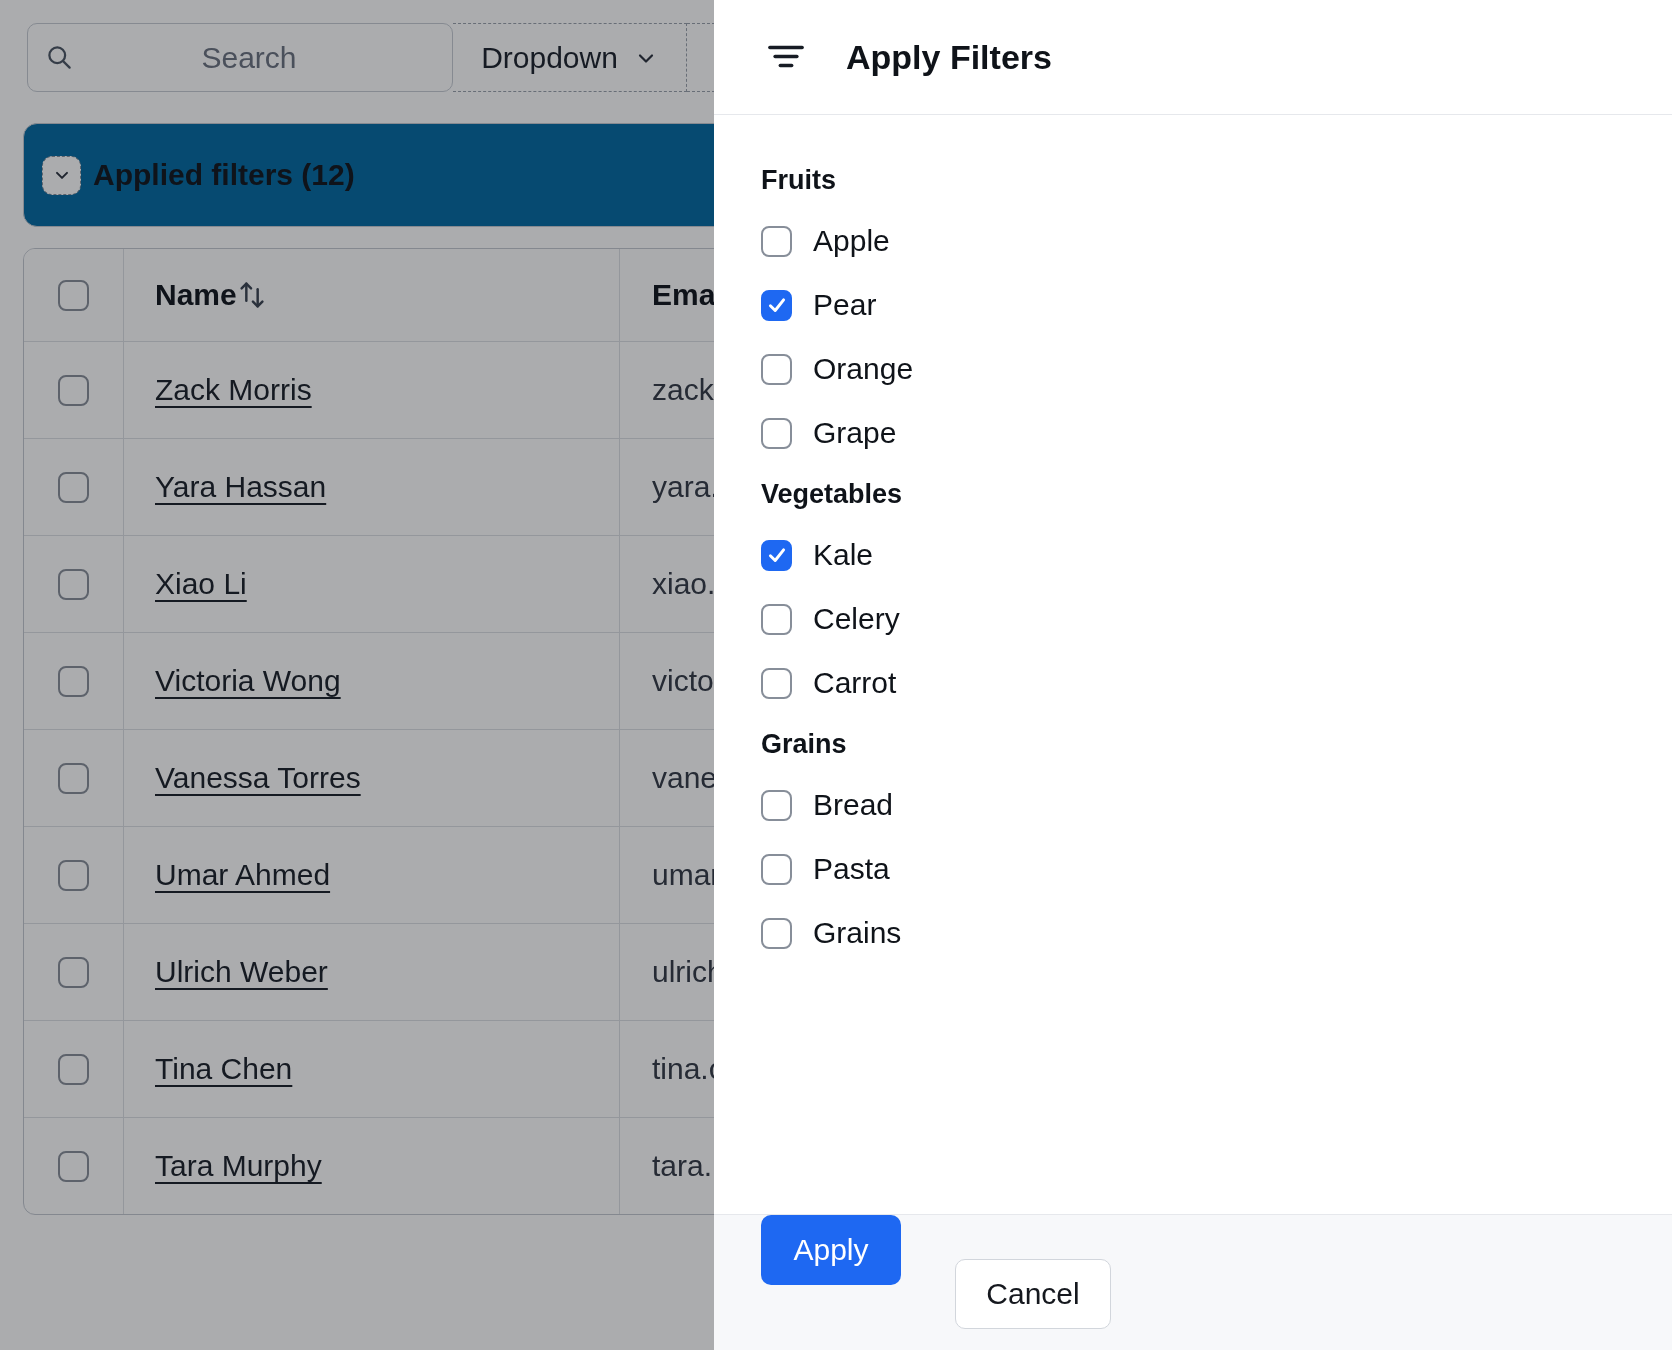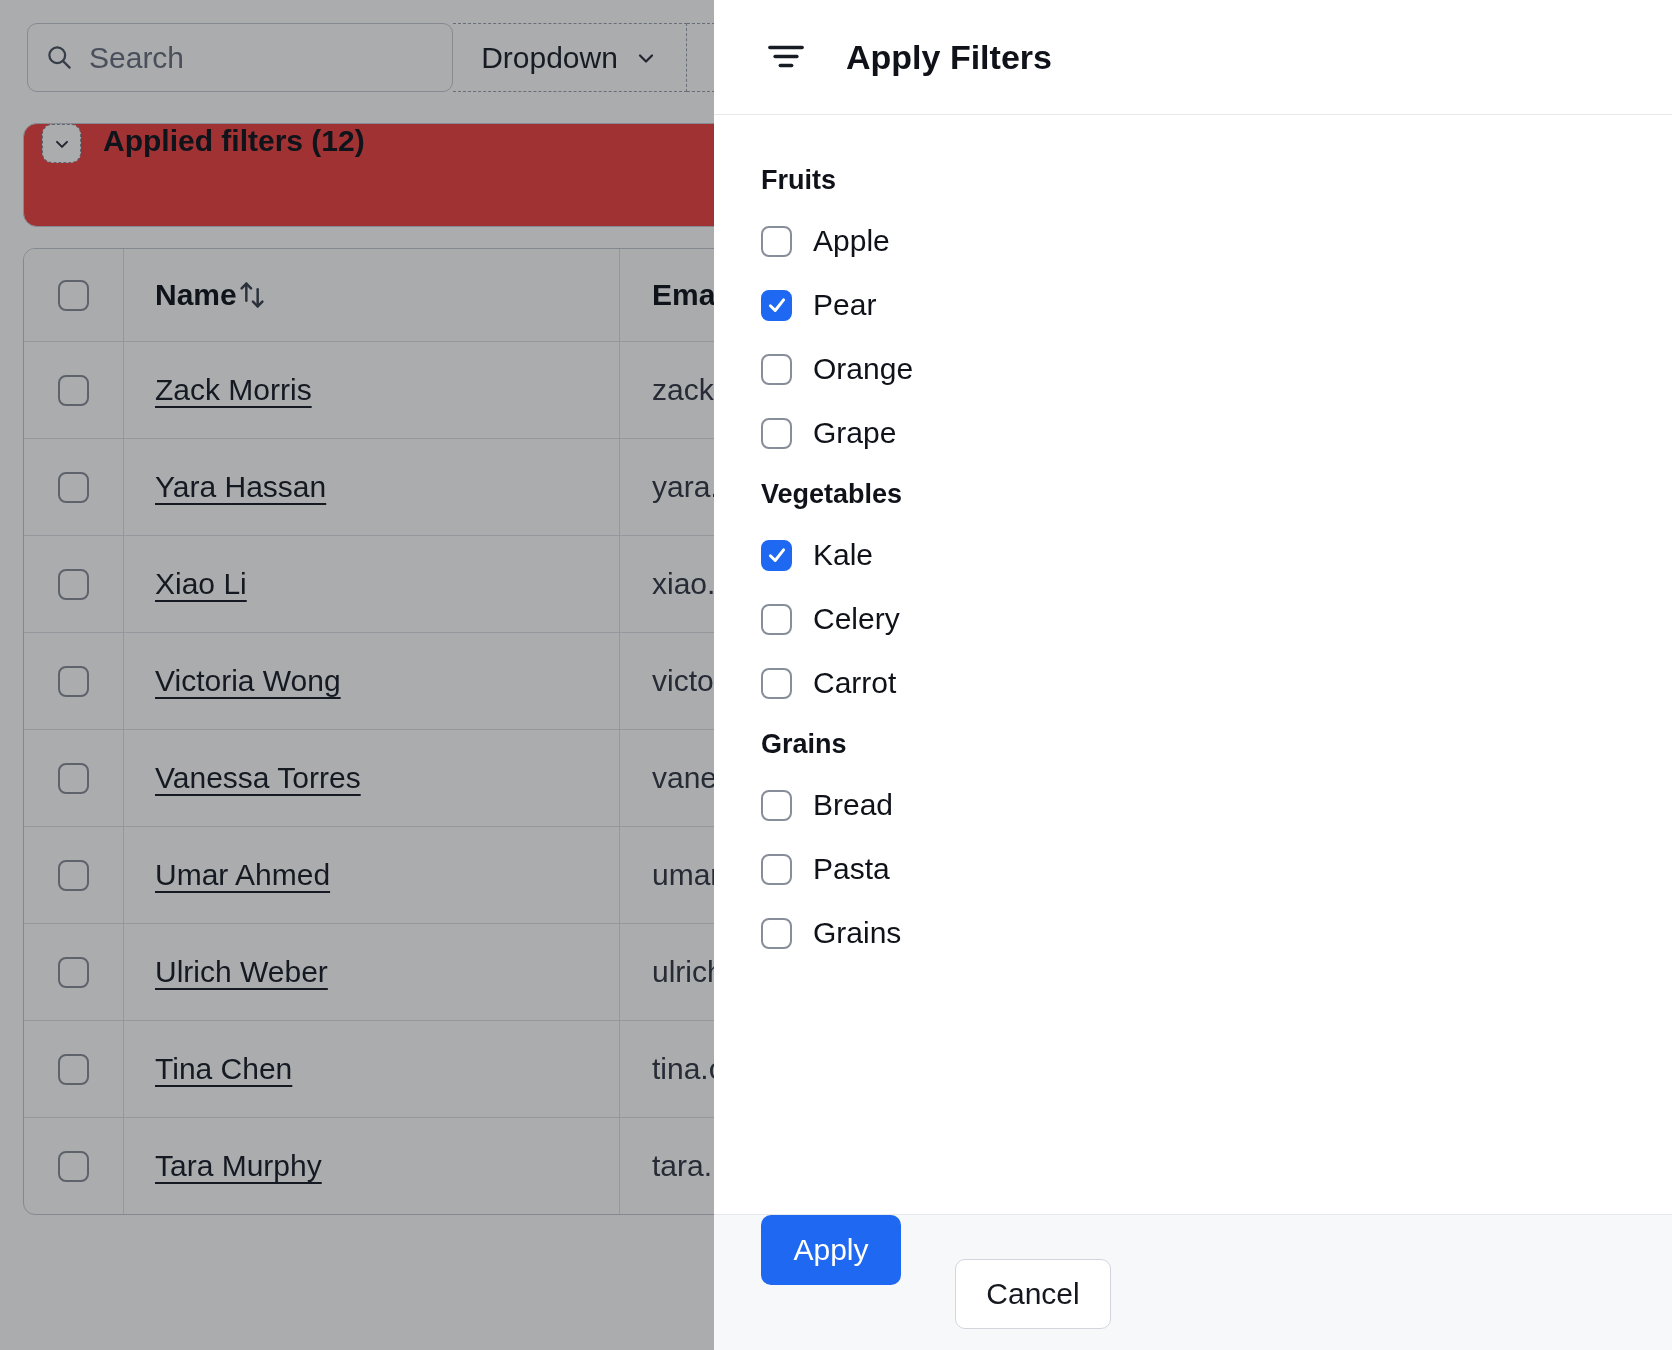--- a/index.html
+++ b/index.html
@@ -6,29 +6,29 @@
   .page{position:relative;width:1672px;height:1350px;overflow:hidden;background:#ffffff;
         font-family:"Liberation Sans", sans-serif;color:#10151d;}
 
   
   .under{position:absolute;inset:0;background:#ffffff;}
 
   .toolbar{position:absolute;left:27px;top:23px;width:733px;height:69px;display:flex;align-items:stretch;}
   .search-box{width:426px;box-sizing:border-box;border:1.5px solid #c6cbd3;border-radius:10px;
               background:#fff;display:flex;align-items:center;padding-left:18px;gap:14px;}
   .search-box input{border:none;outline:none;background:transparent;font:400 30px "Liberation Sans",sans-serif;
-                    color:#0f172a;width:320px;}
+                    color:#0f172a;width:320px;text-align:center;}
   .search-box input::placeholder{color:#6b7280;}
   .slot{box-sizing:border-box;border:1.5px dashed #99a0ab;display:flex;align-items:center;justify-content:center;}
   .slot-dropdown{width:234px;border-left:none;gap:16px;font-size:30px;color:#1b212b;}
   .slot-tail{flex:1;border-left:none;}
 
   .applied-panel{position:absolute;left:23px;top:123px;width:1050px;height:104px;box-sizing:border-box;
-                 border:1.5px solid #c6cbd3;border-radius:14px;background:#ef4444;
-                 display:flex;padding-left:18px;gap:22px;}
+                 border:1.5px solid #c6cbd3;border-radius:14px;background:#0369a1;
+                 display:flex;align-items:center;padding-left:18px;gap:12px;}
   .chev-slot-btn{width:39px;height:39px;box-sizing:border-box;border:1.5px dashed #8b919b;border-radius:10px;
                  display:flex;align-items:center;justify-content:center;background:#fff;}
   .applied-label{font-size:30px;font-weight:700;color:#10151d;}
 
   .table{position:absolute;left:23px;top:248px;width:1080px;box-sizing:border-box;
          border:1.5px solid #c3c8d0;border-radius:12px;overflow:hidden;background:#fff;}
   .trow{display:grid;grid-template-columns:99px 496px 1fr;height:96px;border-top:1.5px solid #dcdfe4;}
   .trow.head{height:92px;border-top:none;background:#fdfdfd;}
   .tcell{display:flex;align-items:center;overflow:hidden;white-space:nowrap;}
   .tcell + .tcell{border-left:1.5px solid #dcdfe4;}

